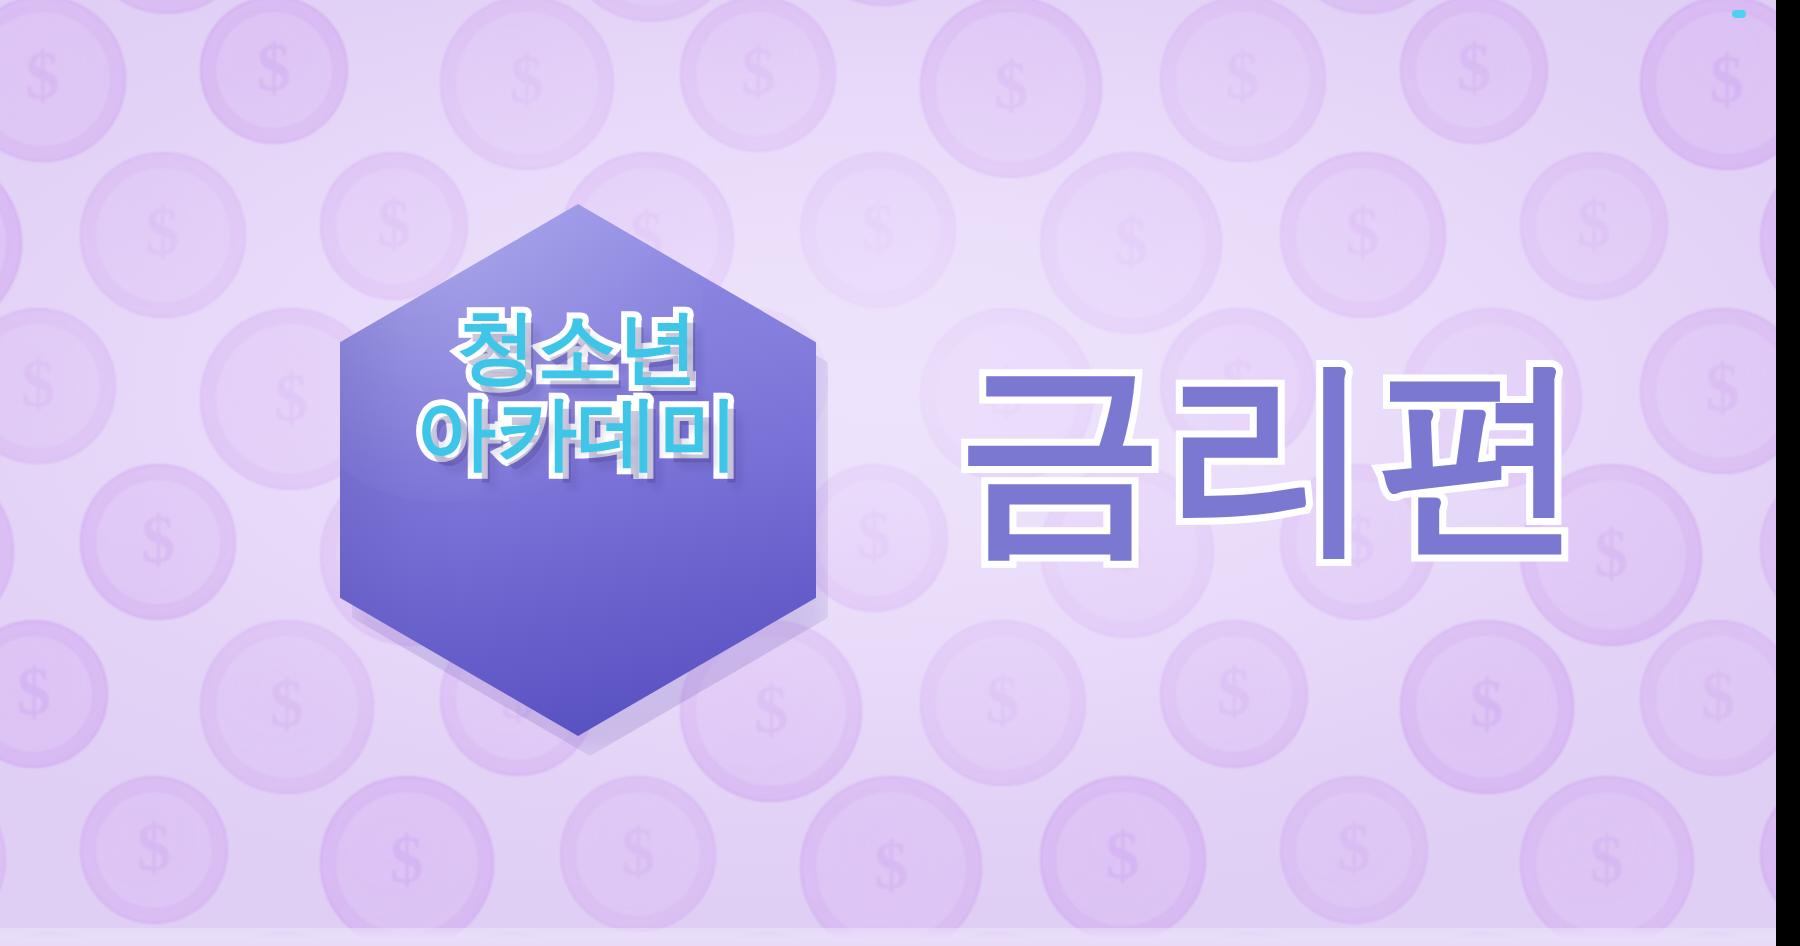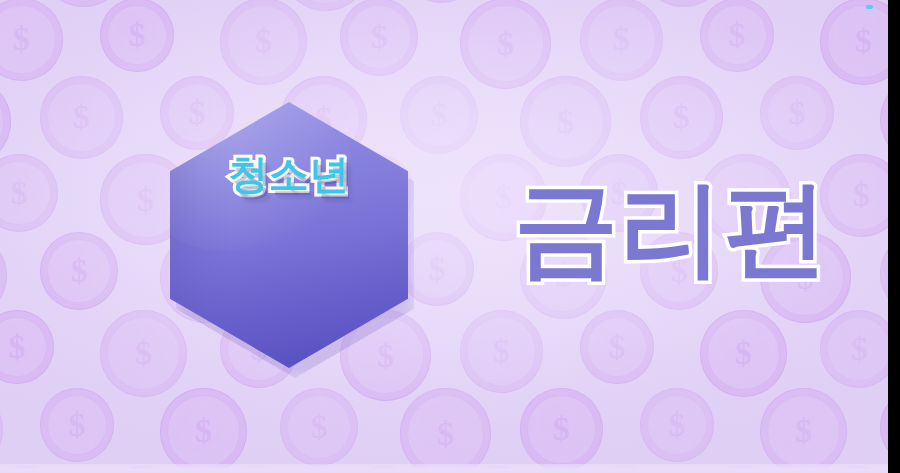--- a/index.html
+++ b/index.html
@@ -168,21 +168,20 @@
     left: 478px;
     top: 176px;
     color: #7b78d2;
     font-size: 104px;
     font-weight: 900;
     line-height: 1;
     letter-spacing: 1px;
     -webkit-text-stroke: 7px #ffffff;
     paint-order: stroke fill;
     white-space: nowrap;
-    margin-left: 36px;
   }
 </style>
 </head>
 <body>
 
 <div id="stage">
 
   <div class="bg-plate">
 
     <div class="coin-layer">
@@ -255,20 +254,21 @@
     <div class="center-wash"></div>
 
     <div class="hex-wrap">
       <div class="hex-shadow"></div>
       <div class="hex">
         <div class="hex-gloss"></div>
         <div class="hex-leftdark"></div>
       </div>
       <div class="badge-text">
         <span class="badge-line l1">청소년</span>
+        <span class="badge-line l3">아카데미</span>
       </div>
     </div>
 
     <div class="main-title">금리편</div>
 
     <div class="bottom-band"></div>
   </div>
 
   <div class="right-bar"></div>
   <div class="cyan-speck"></div>

